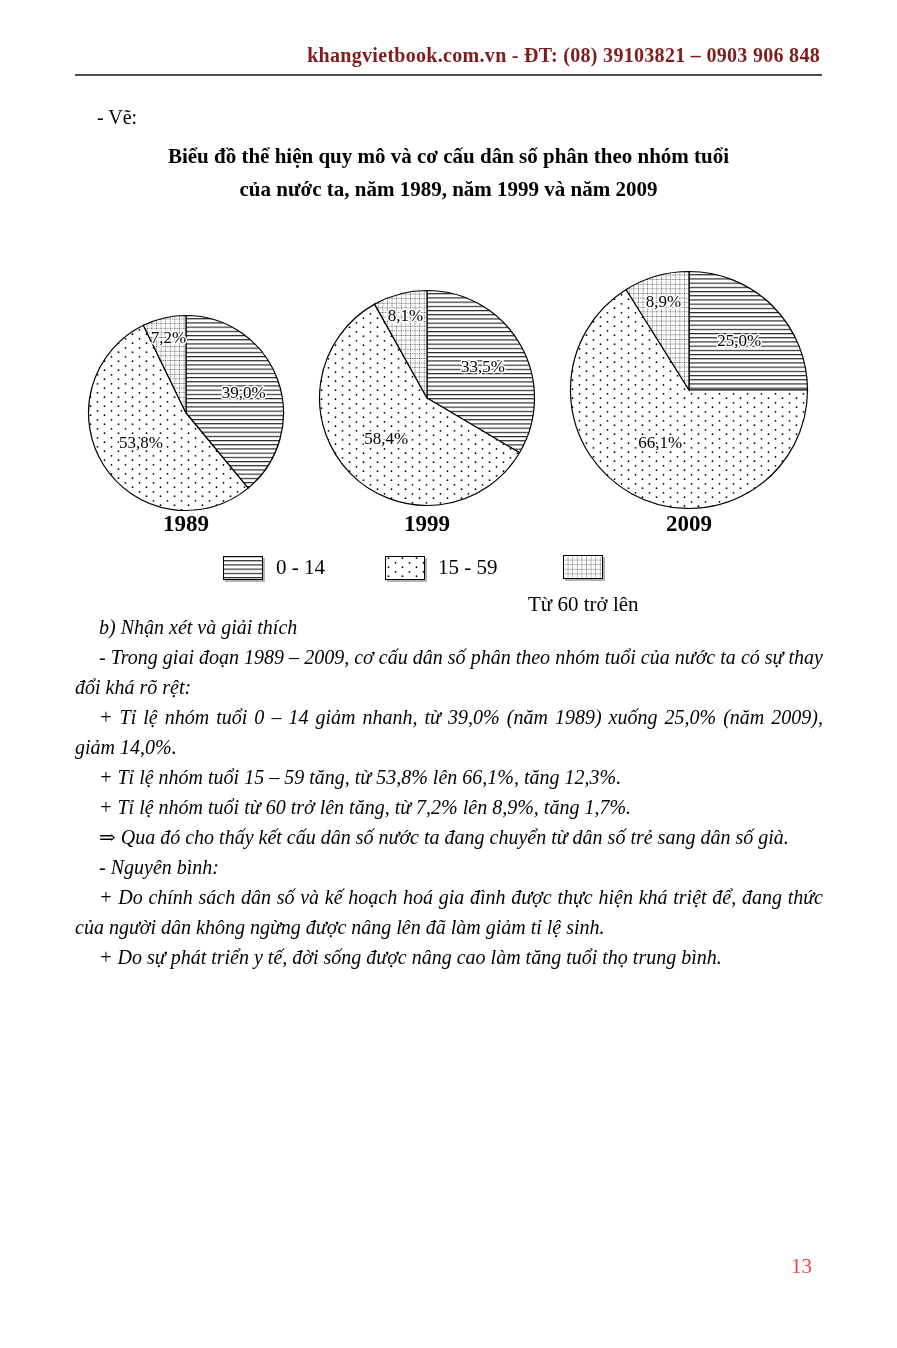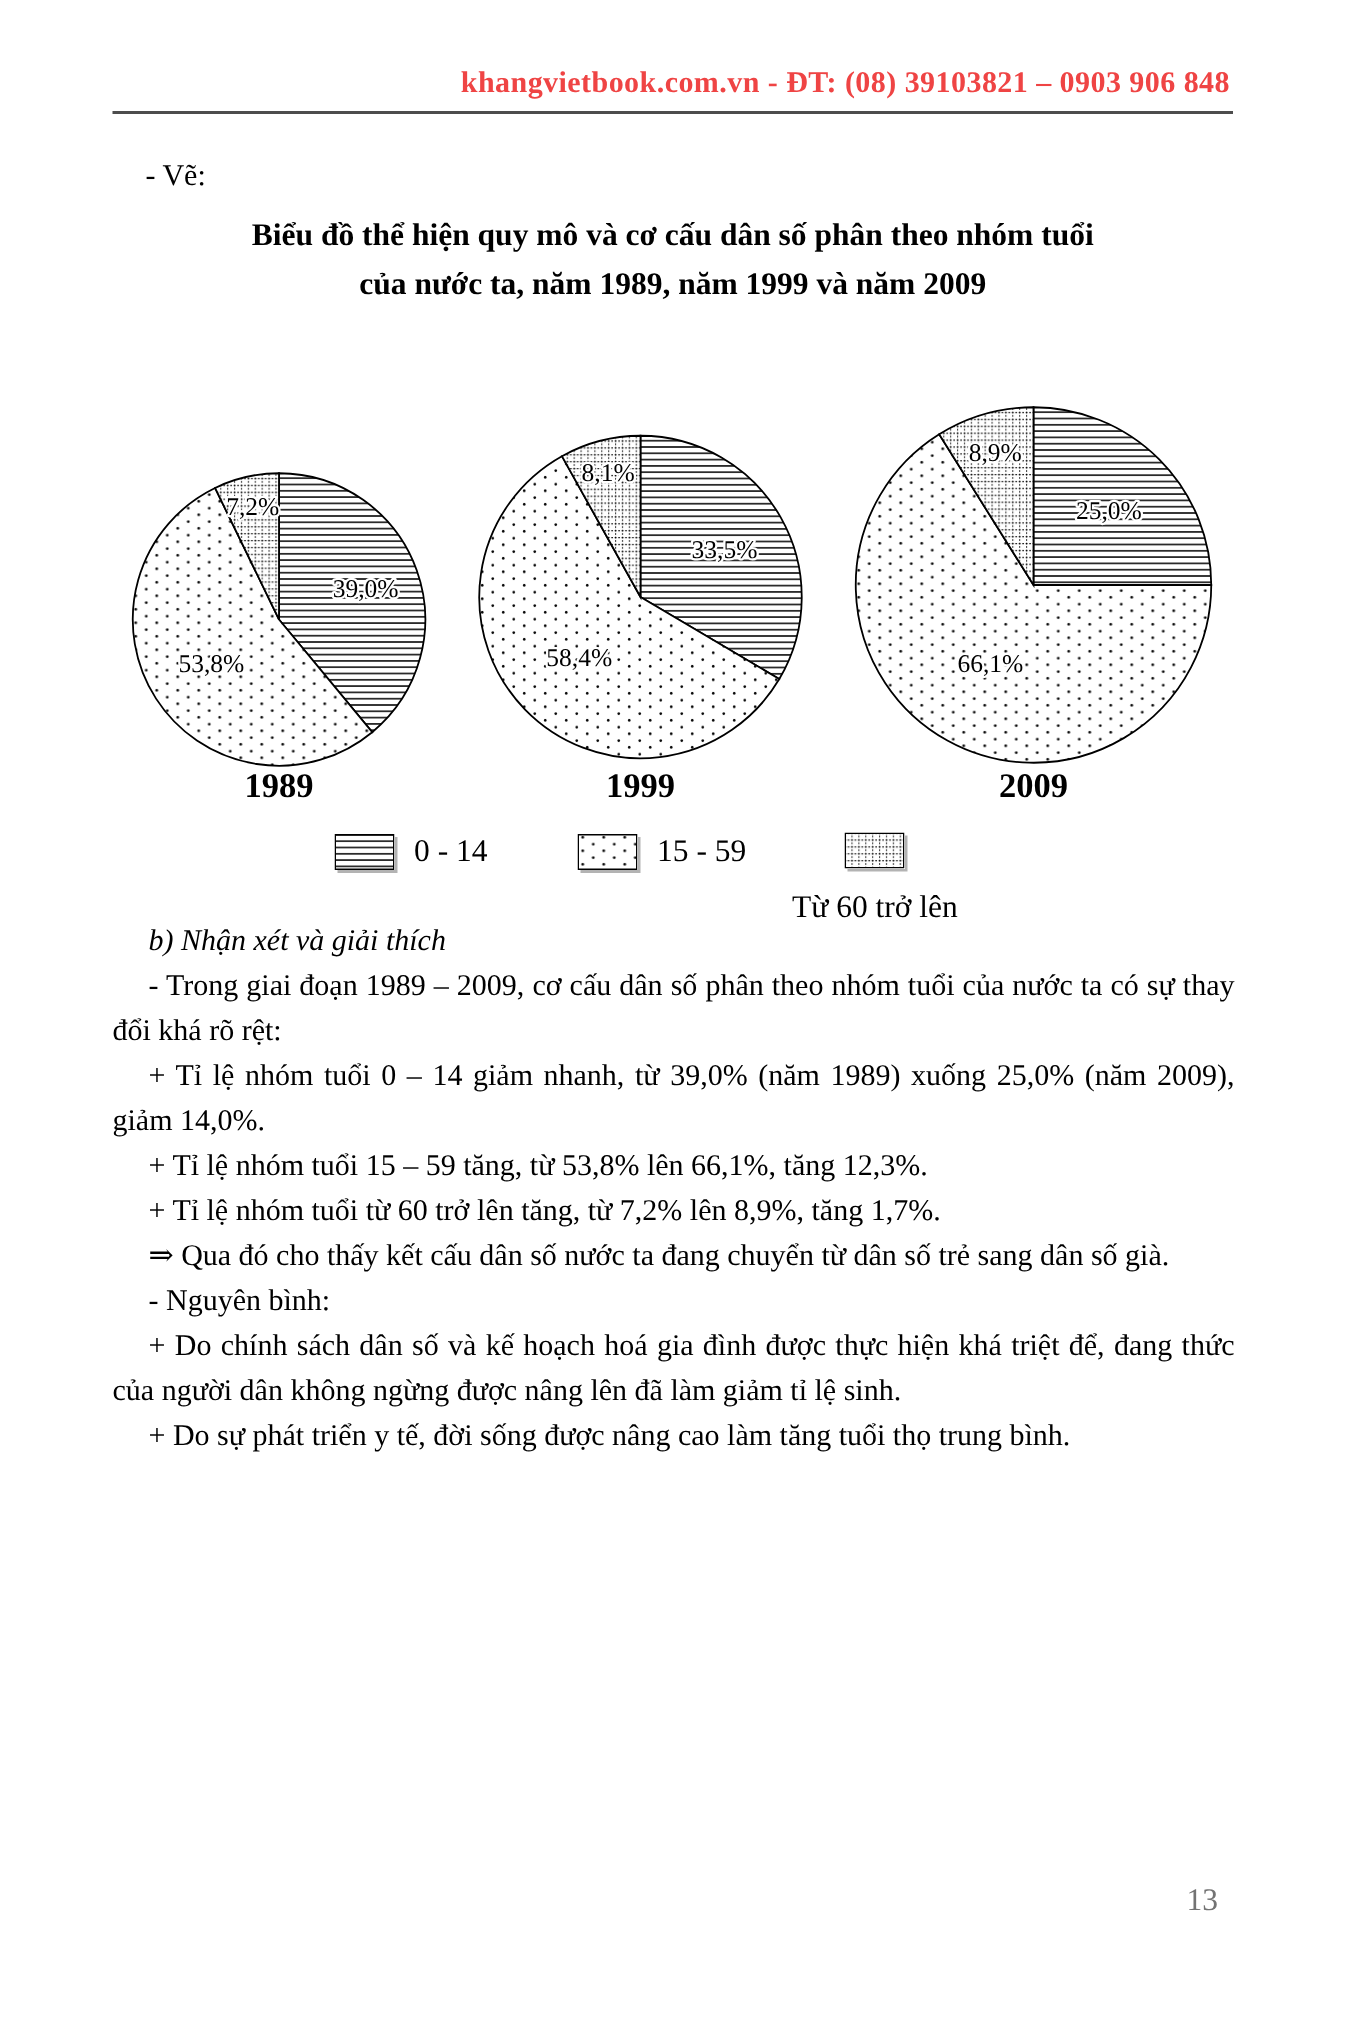--- a/index.html
+++ b/index.html
@@ -2,42 +2,42 @@
 <html><head>
 <meta charset="utf-8">
 <style>
   html,body{margin:0;padding:0;background:#ffffff;}
   .page{
     position:relative;width:897px;height:1348px;background:#ffffff;
     font-family:"Liberation Serif","DejaVu Serif",serif;color:#000;overflow:hidden;
   }
   .header-text{
     position:absolute;top:44px;right:77px;font-size:20px;font-weight:bold;
-    color:#ef4444;letter-spacing:0.3px;
+    color:#7f1d1d;letter-spacing:0.3px;
   }
   .header-rule{position:absolute;top:74px;left:75px;right:75px;border-top:2px solid #4d4d4d;height:0;}
   .ve-line{position:absolute;top:106px;left:97px;font-size:20px;font-family:Liberation Serif, serif;}
   .chart-title{
     position:absolute;top:140px;left:75px;width:747px;text-align:center;
     font-weight:bold;font-size:21px;line-height:33px;
   }
   .pie-svg{position:absolute;}
   .slice-label{
     font-family:"Liberation Serif","DejaVu Serif",serif;font-size:17px;fill:#000;
     paint-order:stroke;stroke:#ffffff;stroke-width:3px;stroke-linejoin:round;
   }
   .year-label{position:absolute;top:511px;width:140px;text-align:center;font-size:23px;font-weight:bold;}
   #year-0{left:116px;} #year-1{left:357px;} #year-2{left:619px;}
   .legend-item{position:absolute;top:555px;display:flex;align-items:center;gap:13px;font-size:21px;}
   #legend-0{left:203px;padding-left:20px;} #legend-1{left:368px;padding-left:17px;} #legend-2{left:528px;flex-direction:column;}
   .swatch{box-shadow:2px 2px 0 #b3b3b3;display:block;}
   .content{position:absolute;top:612px;left:75px;width:748px;font-size:20px;line-height:30px;}
   .content .heading{font-style:italic;text-indent:24px;margin:0;}
-  .content p{margin:0;text-indent:24px;text-align:justify;}
-  .page-num{position:absolute;top:1254px;right:85px;font-size:21px;color:#737373;}
+  .content p{margin:0;text-indent:24px;text-align:justify;font-style:italic;}
+  .page-num{position:absolute;top:1254px;right:85px;font-size:21px;color:#ef4444;}
 </style>
 </head>
 <body>
 
 <div class="page" id="page">
 
   <svg width="0" height="0" style="position:absolute" aria-hidden="true">
     <defs>
       <pattern id="pat-lines" width="6" height="4.2" patternUnits="userSpaceOnUse">
         <rect width="6" height="4.2" fill="#ffffff"></rect>

